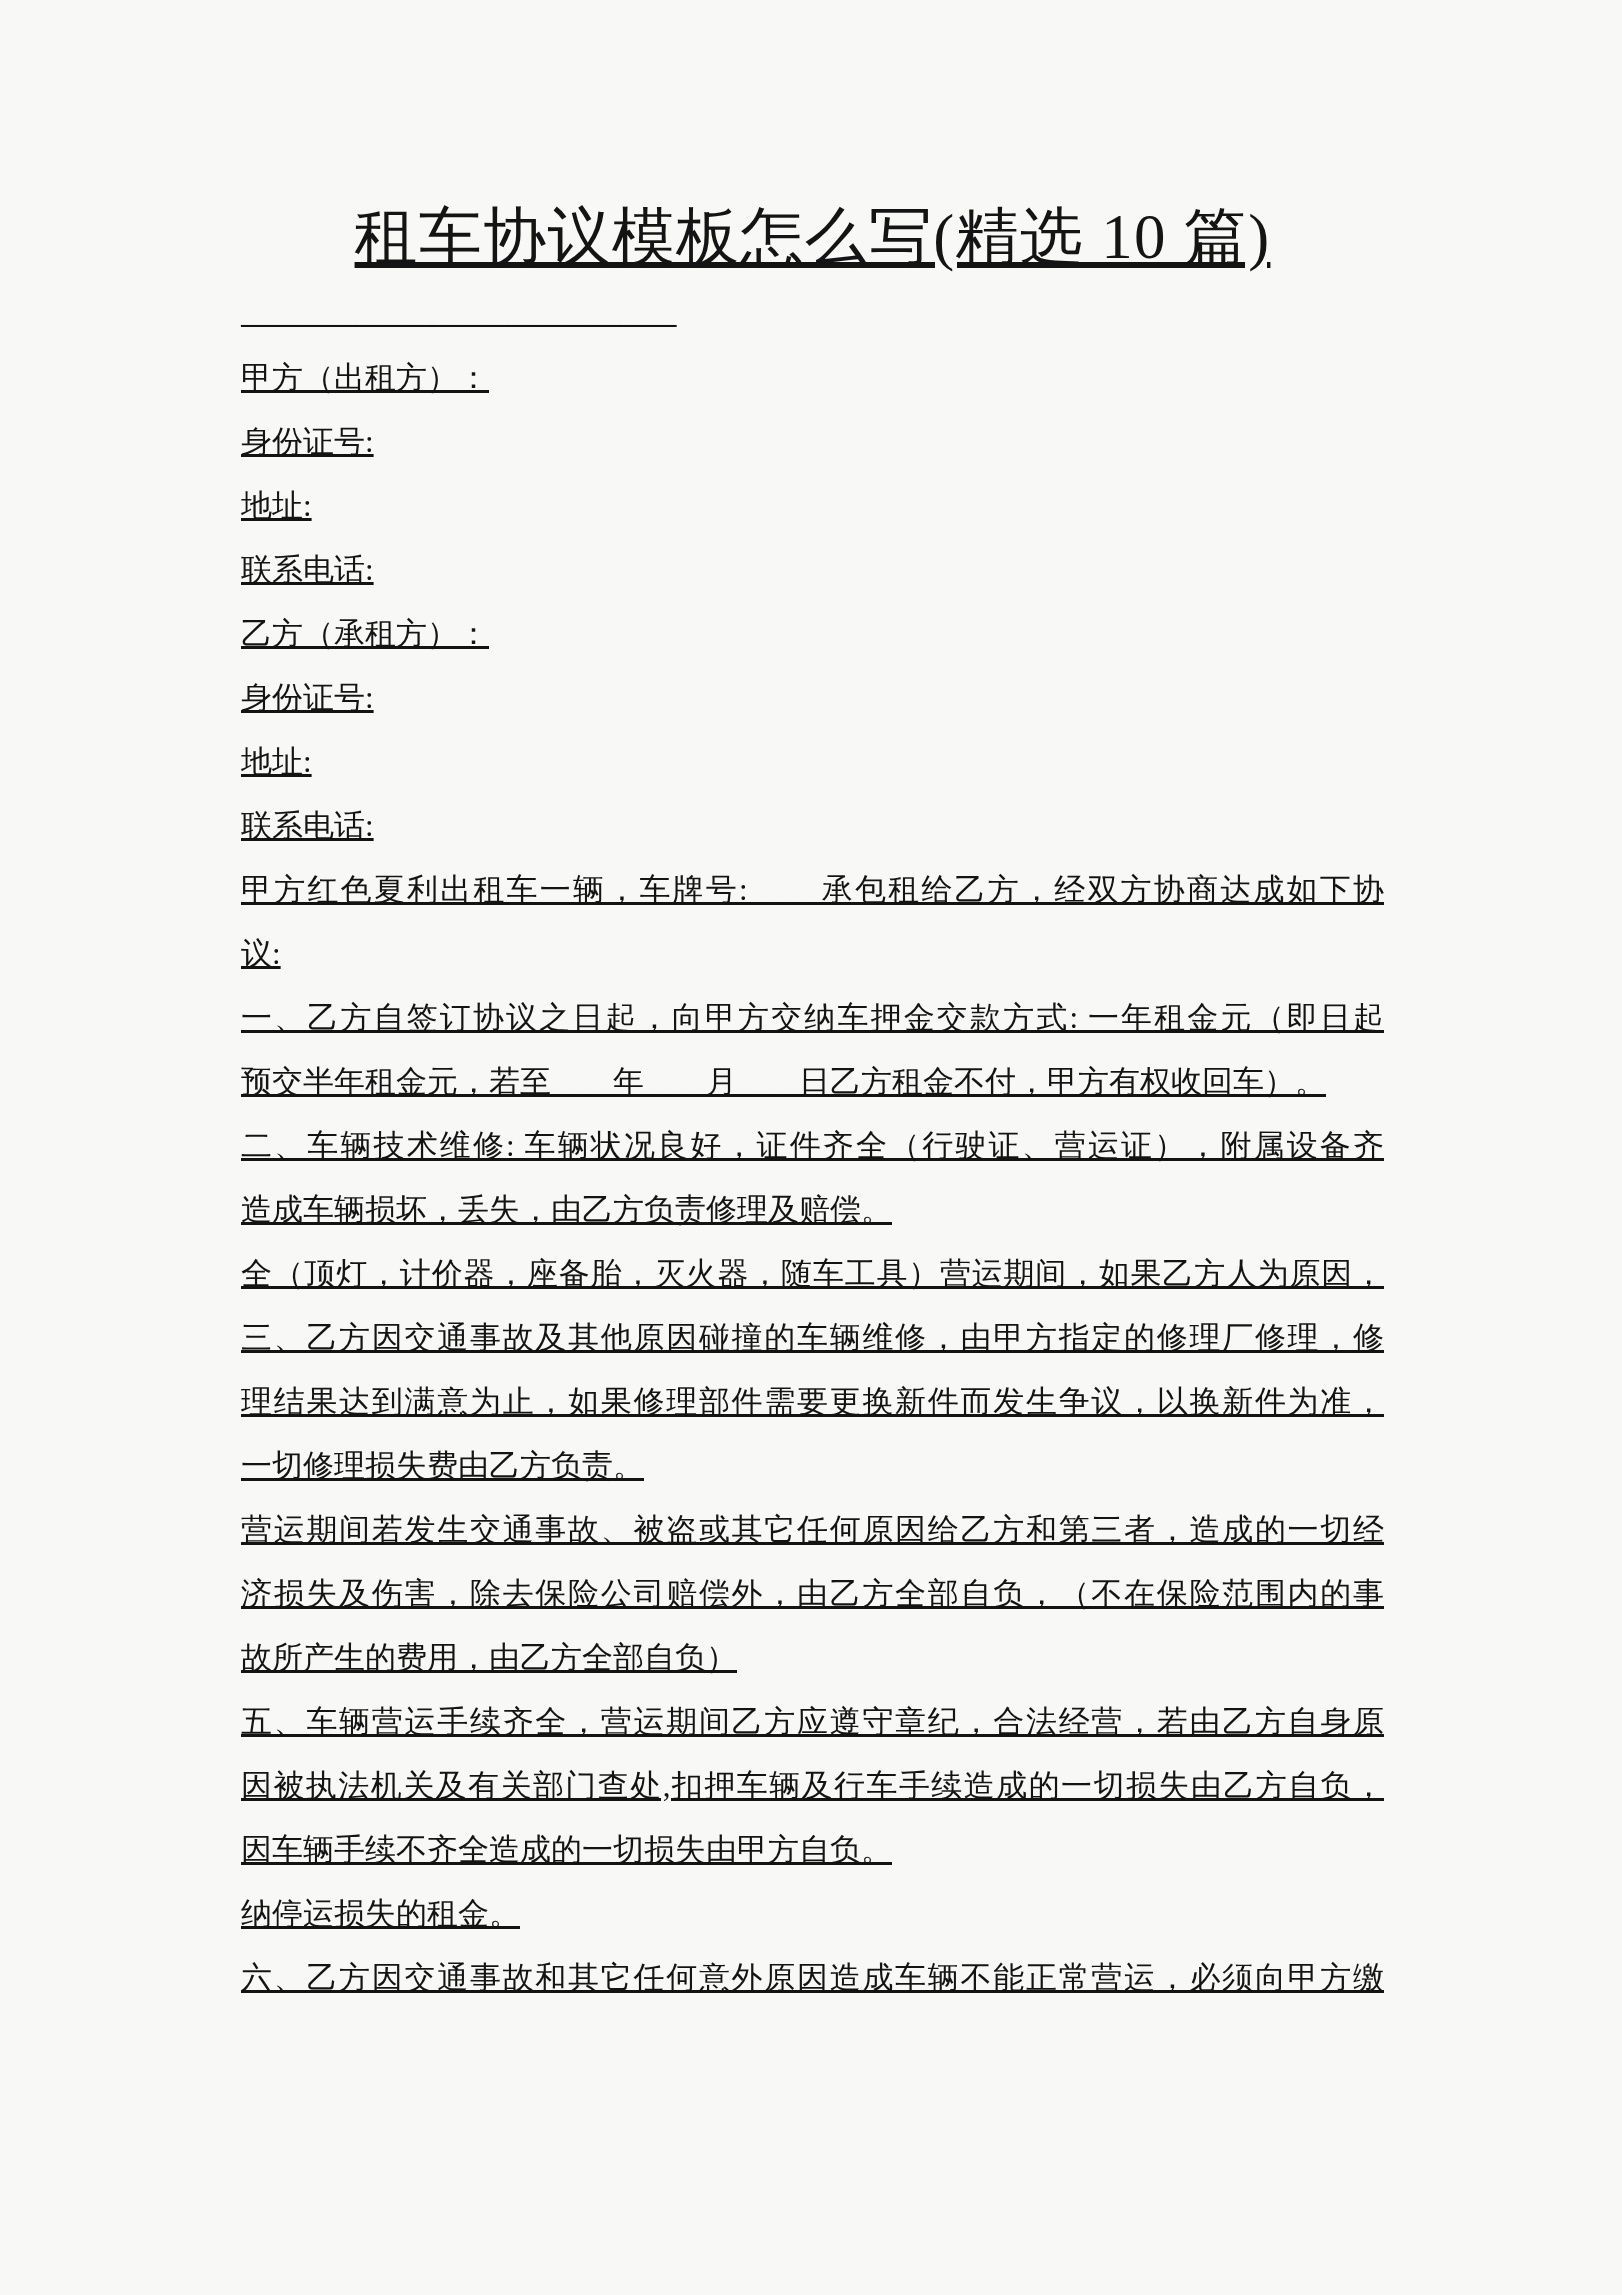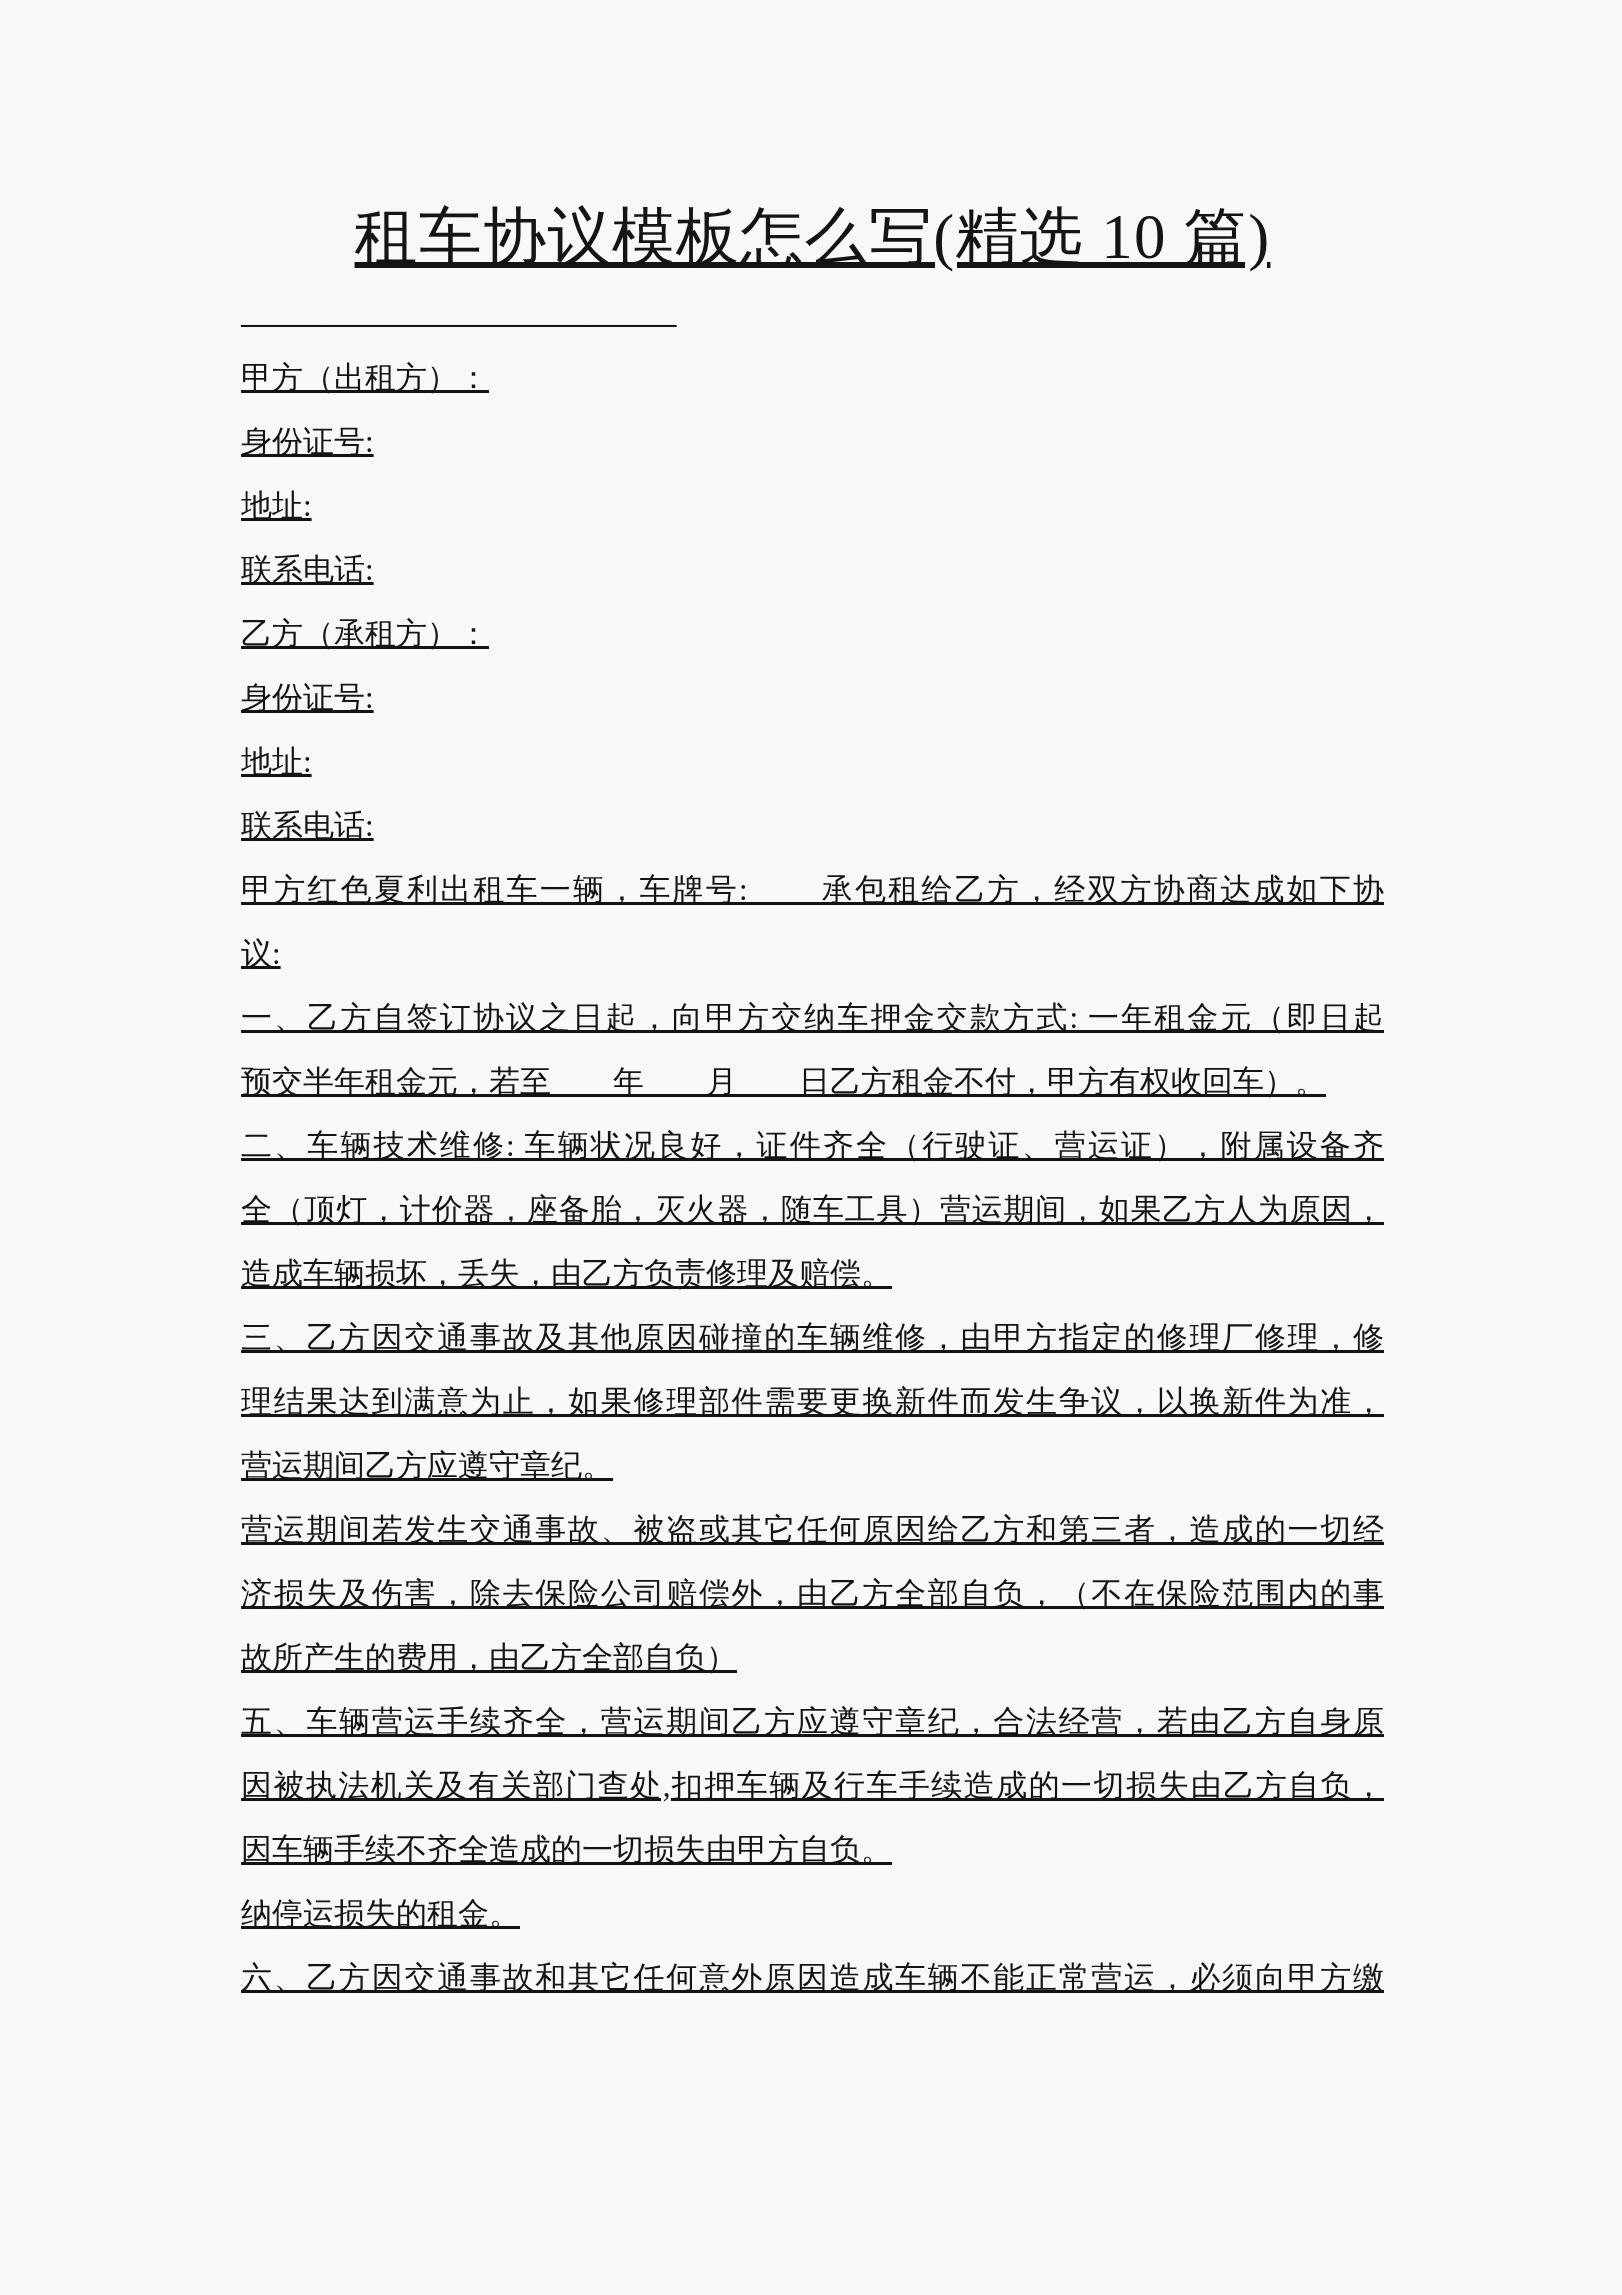--- a/index.html
+++ b/index.html
@@ -60,25 +60,25 @@
     <div class="line">联系电话:</div>
     <div class="line">乙方（承租方）：</div>
     <div class="line">身份证号:</div>
     <div class="line">地址:</div>
     <div class="line">联系电话:</div>
     <div class="line just">甲方红色夏利出租车一辆，车牌号: ____承包租给乙方，经双方协商达成如下协</div>
     <div class="line">议:</div>
     <div class="line just">一、乙方自签订协议之日起，向甲方交纳车押金交款方式: 一年租金元（即日起</div>
     <div class="line">预交半年租金元，若至____年____月____日乙方租金不付，甲方有权收回车）。</div>
     <div class="line just">二、车辆技术维修: 车辆状况良好，证件齐全（行驶证、营运证），附属设备齐</div>
+    <div class="line">造成车辆损坏，丢失，由乙方负责修理及赔偿。</div>
     <div class="line just">全（顶灯，计价器，座备胎，灭火器，随车工具）营运期间，如果乙方人为原因，</div>
-    <div class="line">造成车辆损坏，丢失，由乙方负责修理及赔偿。</div>
     <div class="line just">三、乙方因交通事故及其他原因碰撞的车辆维修，由甲方指定的修理厂修理，修</div>
     <div class="line just">理结果达到满意为止，如果修理部件需要更换新件而发生争议，以换新件为准，</div>
-    <div class="line">营运期间乙方应遵守章纪。</div>
+    <div class="line">一切修理损失费由乙方负责。</div>
     <div class="line just">营运期间若发生交通事故、被盗或其它任何原因给乙方和第三者，造成的一切经</div>
     <div class="line just">济损失及伤害，除去保险公司赔偿外，由乙方全部自负，（不在保险范围内的事</div>
     <div class="line">故所产生的费用，由乙方全部自负）</div>
     <div class="line just">五、车辆营运手续齐全，营运期间乙方应遵守章纪，合法经营，若由乙方自身原</div>
     <div class="line just">因被执法机关及有关部门查处,扣押车辆及行车手续造成的一切损失由乙方自负，</div>
     <div class="line">因车辆手续不齐全造成的一切损失由甲方自负。</div>
     <div class="line">纳停运损失的租金。</div>
     <div class="line just">六、乙方因交通事故和其它任何意外原因造成车辆不能正常营运，必须向甲方缴</div>
   </div>
 </div>

